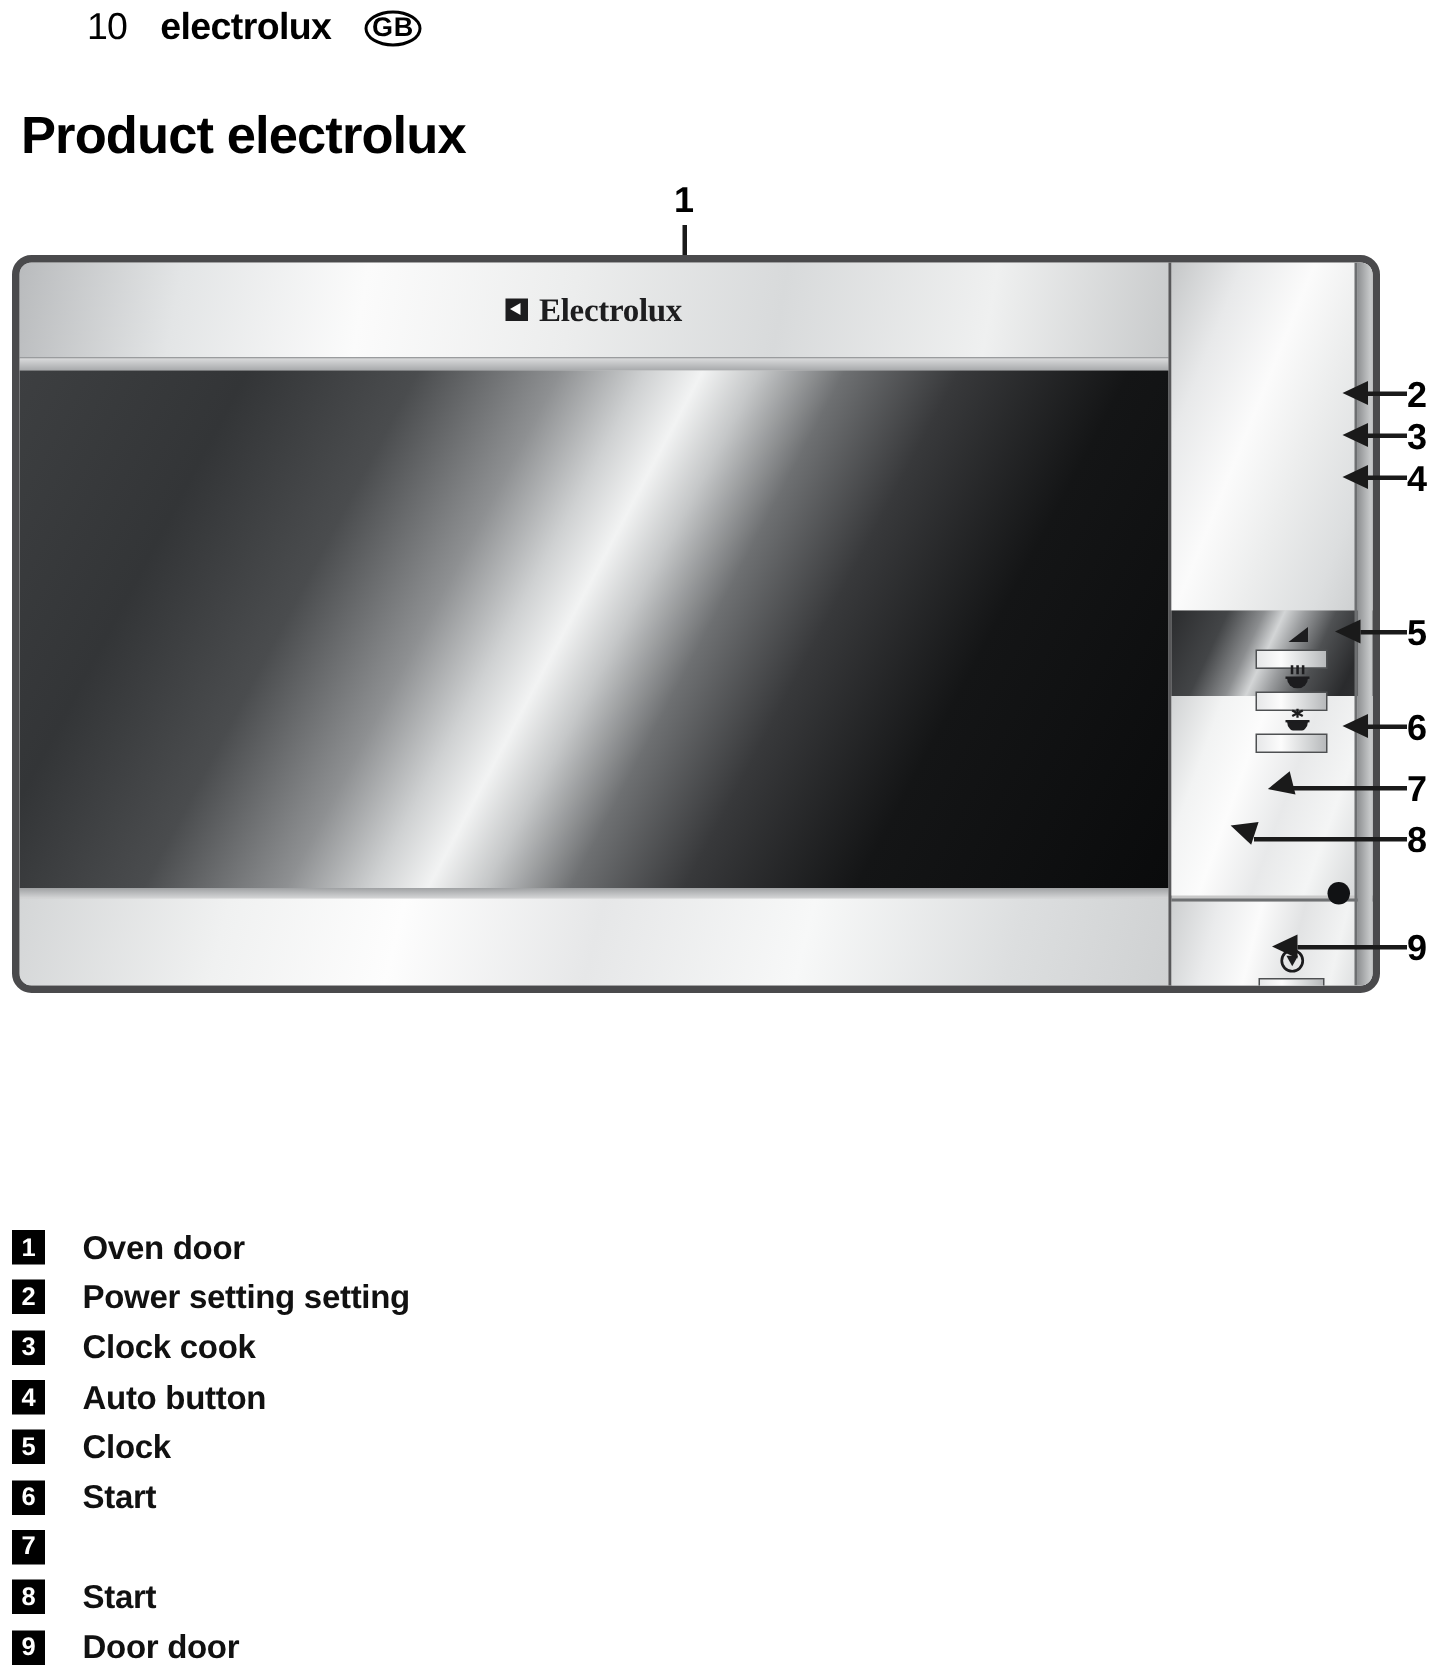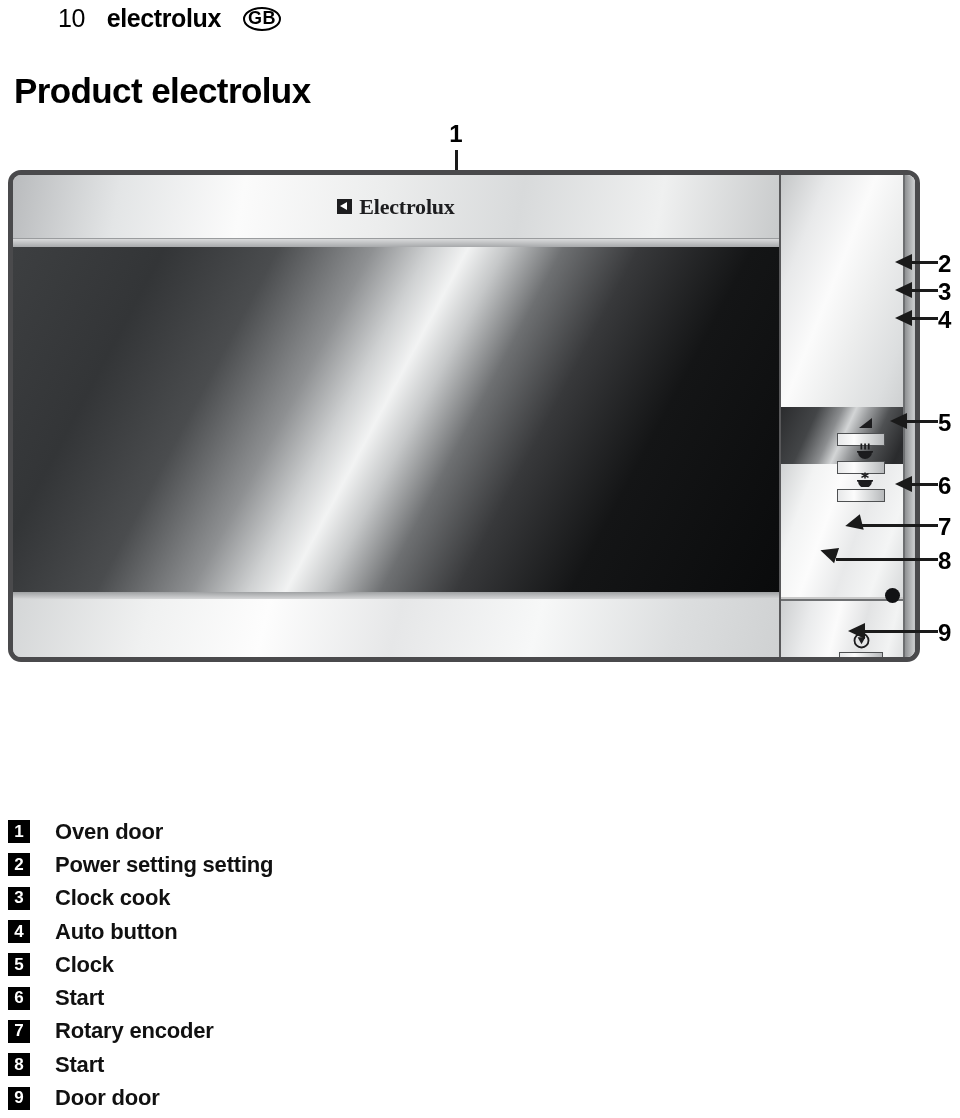--- a/index.html
+++ b/index.html
@@ -471,21 +471,20 @@
   <div class="legend-row">
     <span class="legend-badge">5</span>
     <span class="legend-label">Clock</span>
   </div>
   <div class="legend-row">
     <span class="legend-badge">6</span>
     <span class="legend-label">Start</span>
   </div>
   <div class="legend-row">
     <span class="legend-badge">7</span>
-    <span class="legend-label">Rotary encoder</span>
   </div>
   <div class="legend-row">
     <span class="legend-badge">8</span>
     <span class="legend-label">Start</span>
   </div>
   <div class="legend-row">
     <span class="legend-badge">9</span>
     <span class="legend-label">Door door</span>
   </div>
 </div>

